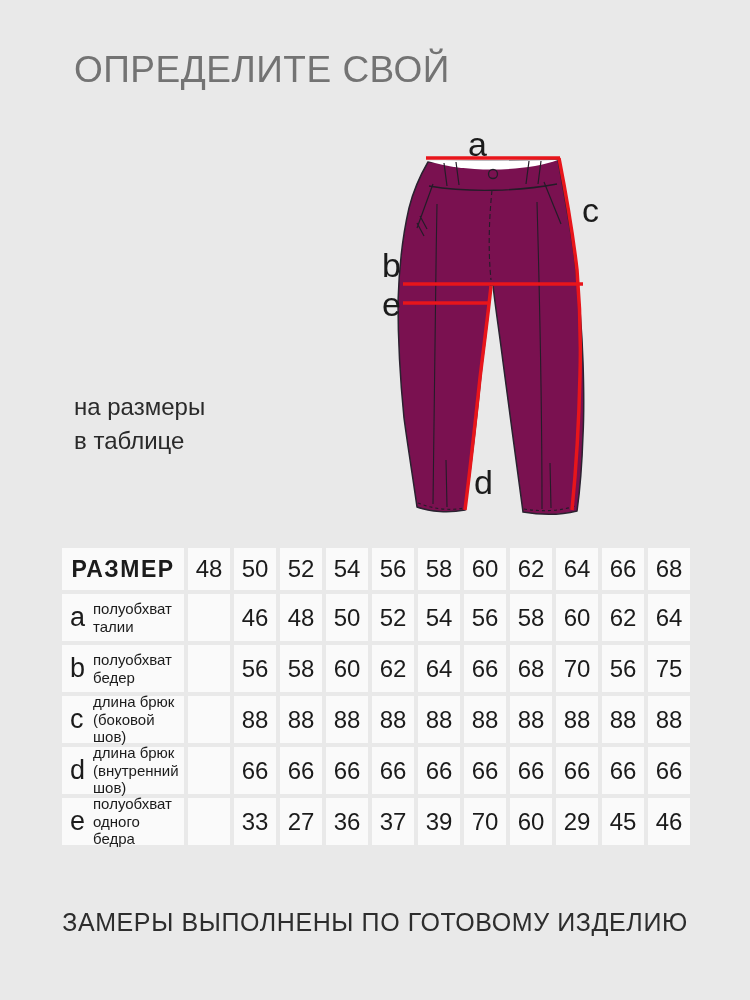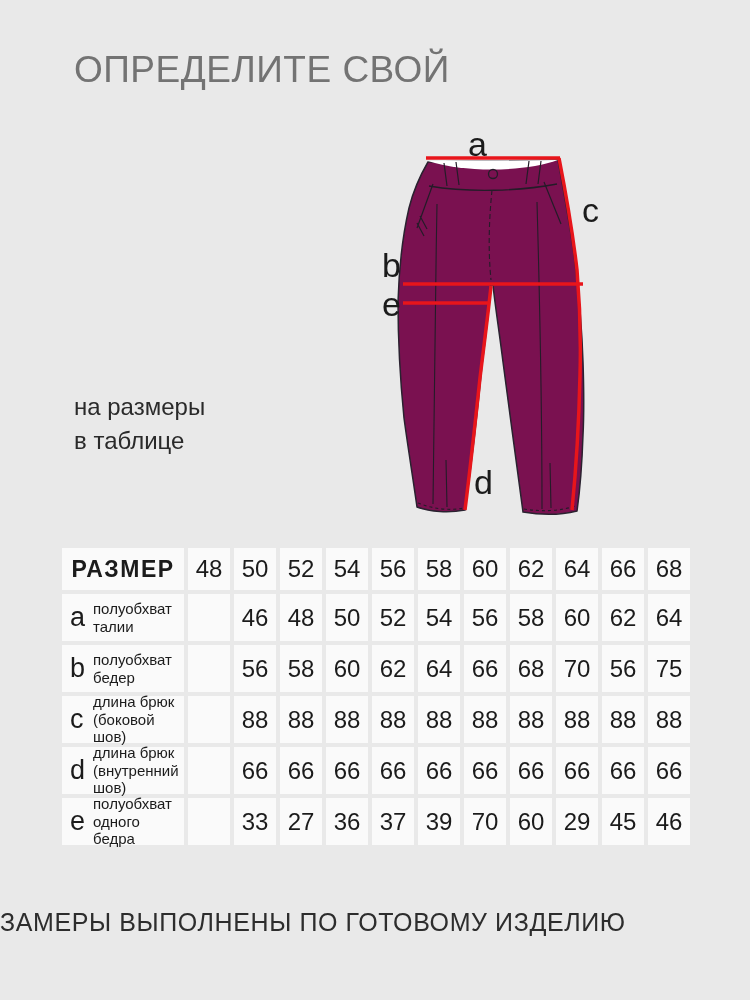--- a/index.html
+++ b/index.html
@@ -33,21 +33,21 @@
     background:#fafafa;
     display:flex;align-items:center;justify-content:center;
     font-size:24px;color:#1b1b1b;
   }
   .head-label{font-weight:bold;font-size:23px;letter-spacing:1.5px;}
   .label-cell{justify-content:flex-start;padding-left:8px;gap:7px;}
   .row-letter{font-size:27px;flex:0 0 auto;width:16px;}
   .row-desc{font-size:15px;line-height:1.16;width:92px;font-weight:400;}
   .footer{
     position:absolute;left:0;right:0;top:908px;
-    font-size:25px;letter-spacing:.6px;color:#2d2d2d;
+    text-align:center;font-size:25px;letter-spacing:.6px;color:#2d2d2d;
   }
 </style>
 </head>
 <body>
 
 <div class="title">
   <div>ОПРЕДЕЛИТЕ СВОЙ</div>
 </div>
 
 <svg class="diagram" width="330" height="430" viewBox="0 0 330 430">

